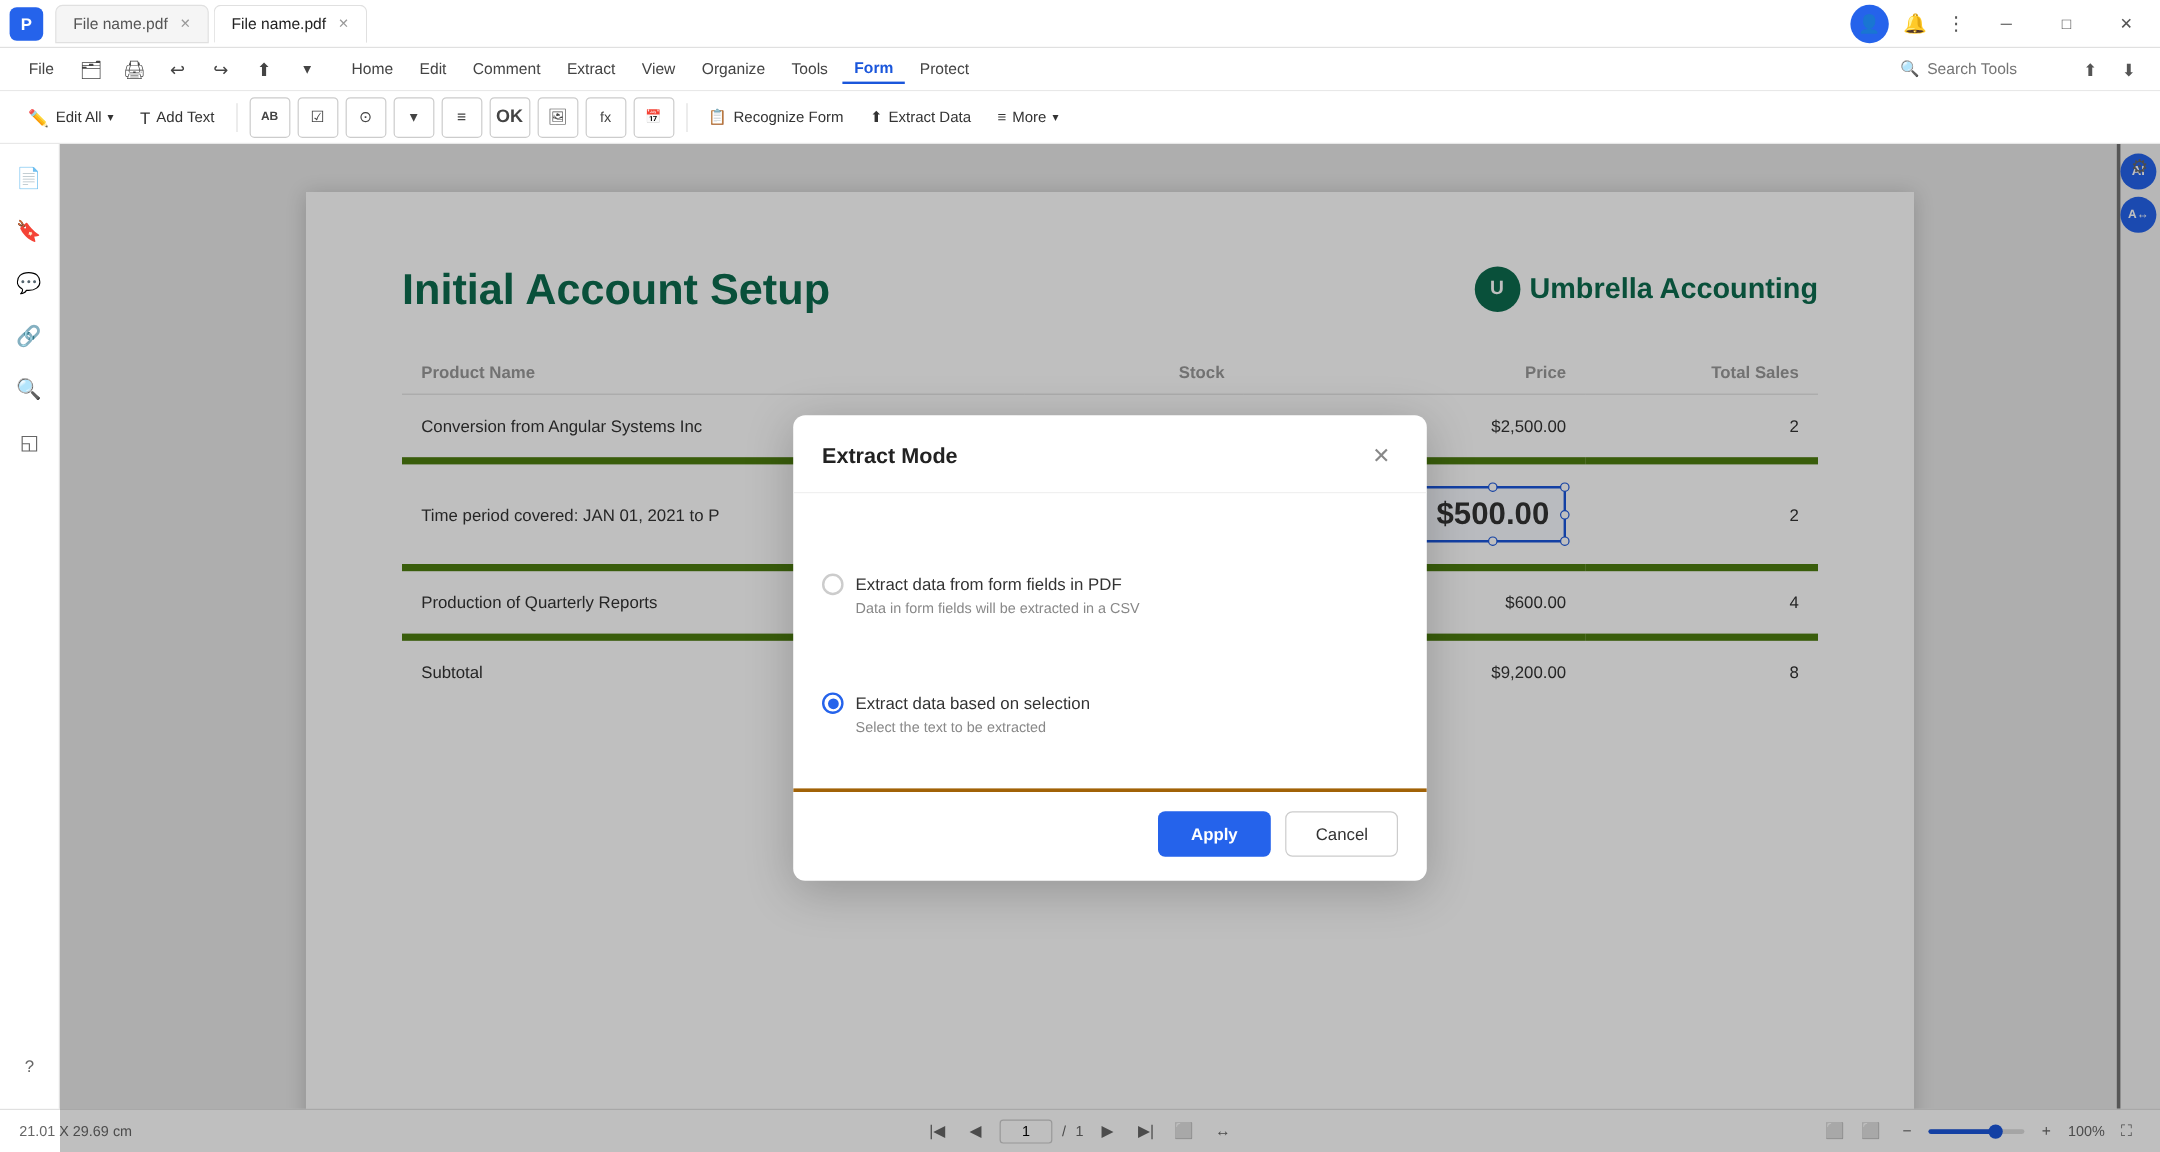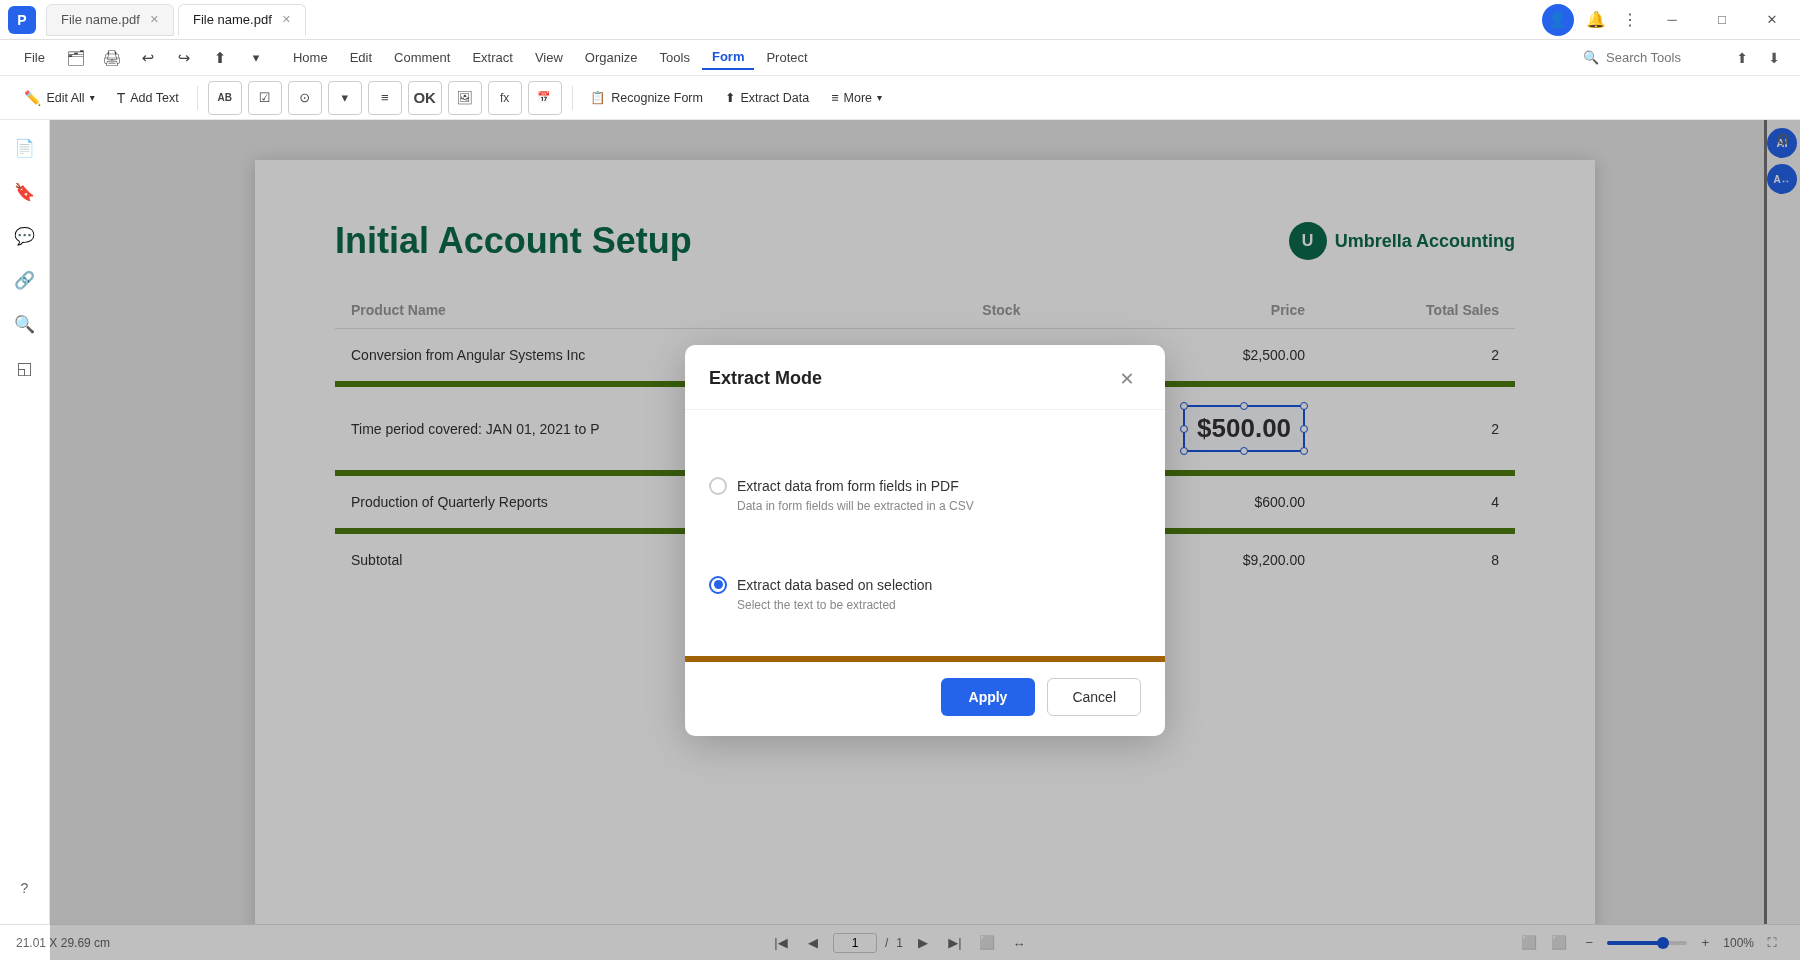--- a/index.html
+++ b/index.html
@@ -83,21 +83,21 @@
     
     .pdf-page {
       background: #fff; width: 1340px; min-height: 840px;
       box-shadow: 0 2px 16px rgba(0,0,0,0.18);
       padding: 60px 80px 60px 80px; position: relative;
     }
     .pdf-header { display: flex; align-items: center; justify-content: space-between; margin-bottom: 30px; }
     .pdf-title { font-size: 36px; font-weight: 800; color: #0d6b4e; }
     .pdf-logo { display: flex; align-items: center; gap: 8px; }
     .logo-icon { width: 38px; height: 38px; background: #0d6b4e; border-radius: 50%; display: flex; align-items: center; justify-content: center; color: #fff; font-size: 16px; font-weight: bold; }
-    .logo-text { font-size: 18px; font-weight: 600; color: #0d6b4e; }
+    .logo-text { font-size: 24px; font-weight: 600; color: #0d6b4e; }
 
     .pdf-table { width: 100%; border-collapse: collapse; }
     .pdf-table .col-header { font-size: 14px; color: #999; padding: 10px 16px; border-bottom: 1px solid #e0e0e0; }
     .pdf-table .col-header:last-child { text-align: right; }
     .pdf-table .col-header:nth-child(2) { text-align: right; }
     .pdf-table .col-header:nth-child(3) { text-align: right; }
     .pdf-table tr.data-row td { padding: 18px 16px; border-bottom: 6px solid #4d7c0f; font-size: 14px; color: #333; }
     .pdf-table tr.data-row td:nth-child(2) { text-align: right; }
     .pdf-table tr.data-row td:nth-child(3) { text-align: right; }
     .pdf-table tr.data-row td:nth-child(4) { text-align: right; }
@@ -138,41 +138,41 @@
     .page-input { width: 44px; text-align: center; border: 1px solid #ccc; border-radius: 3px; font-size: 12px; padding: 2px 4px; }
     .zoom-controls { display: flex; align-items: center; gap: 6px; }
 
     
     .modal-overlay {
       position: absolute; top: 0; left: 0; right: 0; bottom: 0;
       background: rgba(0,0,0,0.25); display: flex; align-items: center; justify-content: center;
       z-index: 100;
     }
     .modal {
-      background: #fff; border-radius: 10px; width: 480px;
+      background: #fff; border-radius: 10px; width: 528px;
       box-shadow: 0 8px 40px rgba(0,0,0,0.22); padding: 0; overflow: hidden;
     }
     .modal-header {
       display: flex; align-items: center; justify-content: space-between;
       padding: 20px 24px 16px; border-bottom: 1px solid #f0f0f0;
     }
     .modal-title { font-size: 18px; font-weight: 600; color: #222; }
     .modal-close { width: 28px; height: 28px; display: flex; align-items: center; justify-content: center; cursor: pointer; border-radius: 4px; color: #888; font-size: 18px; }
     .modal-body { padding: 24px; }
     .radio-option { display: flex; flex-direction: column; gap: 4px; margin-bottom: 20px; }
     .radio-row { display: flex; align-items: center; gap: 10px; cursor: pointer; margin-top: 43px; }
     .radio-circle {
       width: 18px; height: 18px; border-radius: 50%; border: 2px solid #ccc;
       display: flex; align-items: center; justify-content: center; flex-shrink: 0;
     }
     .radio-circle.checked { border-color: #2563eb; }
     .radio-circle.checked::after { content: ''; width: 9px; height: 9px; background: #2563eb; border-radius: 50%; }
     .radio-label { font-size: 14px; color: #333; }
     .radio-sublabel { font-size: 12px; color: #888; margin-left: 28px; }
-    .modal-footer { display: flex; justify-content: flex-end; gap: 12px; padding: 16px 24px 20px; border-top: 6px solid #a16207; }
+    .modal-footer { display: flex; justify-content: flex-end; gap: 12px; padding: 16px 24px 20px; border-top: 3px solid #a16207; }
     .btn-primary { background: #2563eb; color: #fff; border: none; border-radius: 6px; padding: 10px 28px; font-size: 14px; cursor: pointer; font-weight: 600; }
     .btn-secondary { background: #fff; color: #333; border: 1.5px solid #ccc; border-radius: 6px; padding: 10px 24px; font-size: 14px; cursor: pointer; }
 
     .file-btn { display: flex; align-items: center; height: 40px; padding: 0 12px; font-size: 13px; color: #444; cursor: pointer; }
   </style>
 </head>
 <body>
 
 <div class="titlebar">
   <div class="app-icon">P</div>

